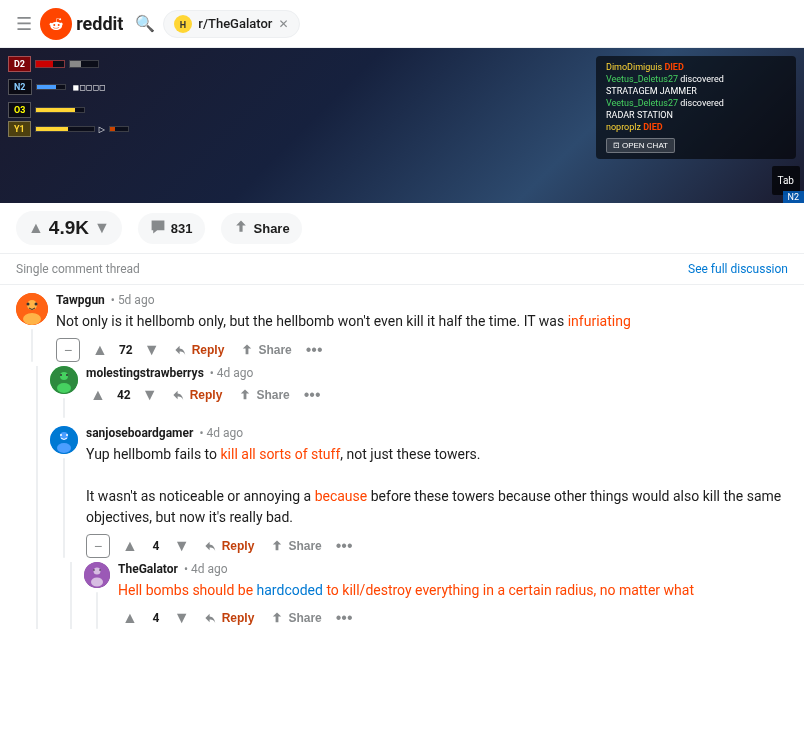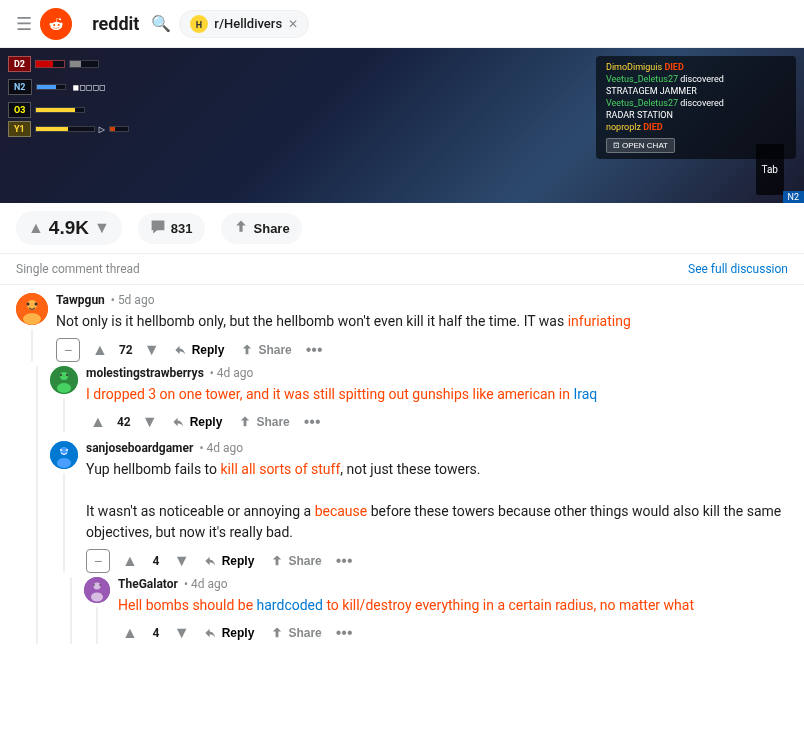--- a/index.html
+++ b/index.html
@@ -32,21 +32,21 @@
       gap: 8px;
     }
     .hamburger-icon {
       cursor: pointer;
       color: #878a8c;
       font-size: 18px;
     }
     .reddit-logo {
       display: flex;
       align-items: center;
-      gap: 20px;
+      gap: 4px;
     }
     .reddit-logo-icon {
       width: 32px;
       height: 32px;
       background: #ff4500;
       border-radius: 50%;
       display: flex;
       align-items: center;
       justify-content: center;
       color: white;
@@ -168,25 +168,25 @@
       color: white;
       font-size: 8px;
       padding: 2px 6px;
       margin-top: 4px;
       cursor: pointer;
       border-radius: 2px;
     }
     .tab-indicator {
       position: absolute;
       bottom: 8px;
-      right: 20px;
+      right: 4px;
       background: rgba(0,0,0,0.7);
       color: white;
       font-size: 10px;
-      padding: 20px 6px;
+      padding: 9px 6px;
       border-radius: 2px;
     }
     .n2-indicator {
       position: absolute;
       bottom: 0;
       right: 0;
       background: rgba(0,100,200,0.8);
       color: white;
       font-size: 9px;
       padding: 1px 5px;
@@ -364,21 +364,21 @@
       min-width: 20px;
       text-align: center;
     }
     .reply-btn {
       display: flex;
       align-items: center;
       gap: 4px;
       background: none;
       border: none;
       cursor: pointer;
-      color: #000000;
+      color: #c2410c;
       font-size: 12px;
       font-weight: 700;
       padding: 4px 6px;
       border-radius: 4px;
     }
     .share-btn-sm {
       display: flex;
       align-items: center;
       gap: 4px;
       background: none;
@@ -444,21 +444,21 @@
     </div>
     <div class="search-bar">
       <span class="search-icon-btn">🔍</span>
       <div class="subreddit-pill">
         <div class="subreddit-avatar">
           <svg width="14" height="14" viewBox="0 0 14 14">
             <circle cx="7" cy="7" r="7" fill="#ffd635"></circle>
             <text x="7" y="11" text-anchor="middle" font-size="9" fill="#333" font-weight="bold">H</text>
           </svg>
         </div>
-        <span class="subreddit-name">r/Helldivers</span>
+        <span class="subreddit-name">r/TheGalator</span>
         <span class="subreddit-close">✕</span>
       </div>
     </div>
   </div>
 
   <div class="video-container">
 
     <div class="video-hud-left">
       <div class="hud-row">
         <div class="hud-box red">D2</div>
@@ -616,23 +616,20 @@
                 <circle cx="11" cy="9" r="1" fill="#333"></circle>
                 <circle cx="17" cy="9" r="1" fill="#333"></circle>
               </svg>
             </div>
             <div class="collapse-line"></div>
           </div>
           <div class="comment-body">
             <div class="comment-header">
               <span class="username">molestingstrawberrys</span>
               <span class="timestamp">• <span>4d ago</span></span>
-            </div>
-            <div class="comment-text">
-              <span class="orange">I dropped 3 on one tower, and it was still spitting out gunships like american in </span><span class="blue">Iraq</span>
             </div>
             <div class="comment-actions">
               <button class="vote-btn-sm">▲</button>
               <span class="vote-count-sm">42</span>
               <button class="vote-btn-sm">▼</button>
               <button class="reply-btn">
                 <svg width="14" height="14" viewBox="0 0 20 20" fill="#878a8c">
                     <path d="M8 4l-6 6 6 6v-4c4 0 8 2 8 6 0-6-4-10-8-10V4z"></path>
                   </svg>
                 <span>Reply</span>

